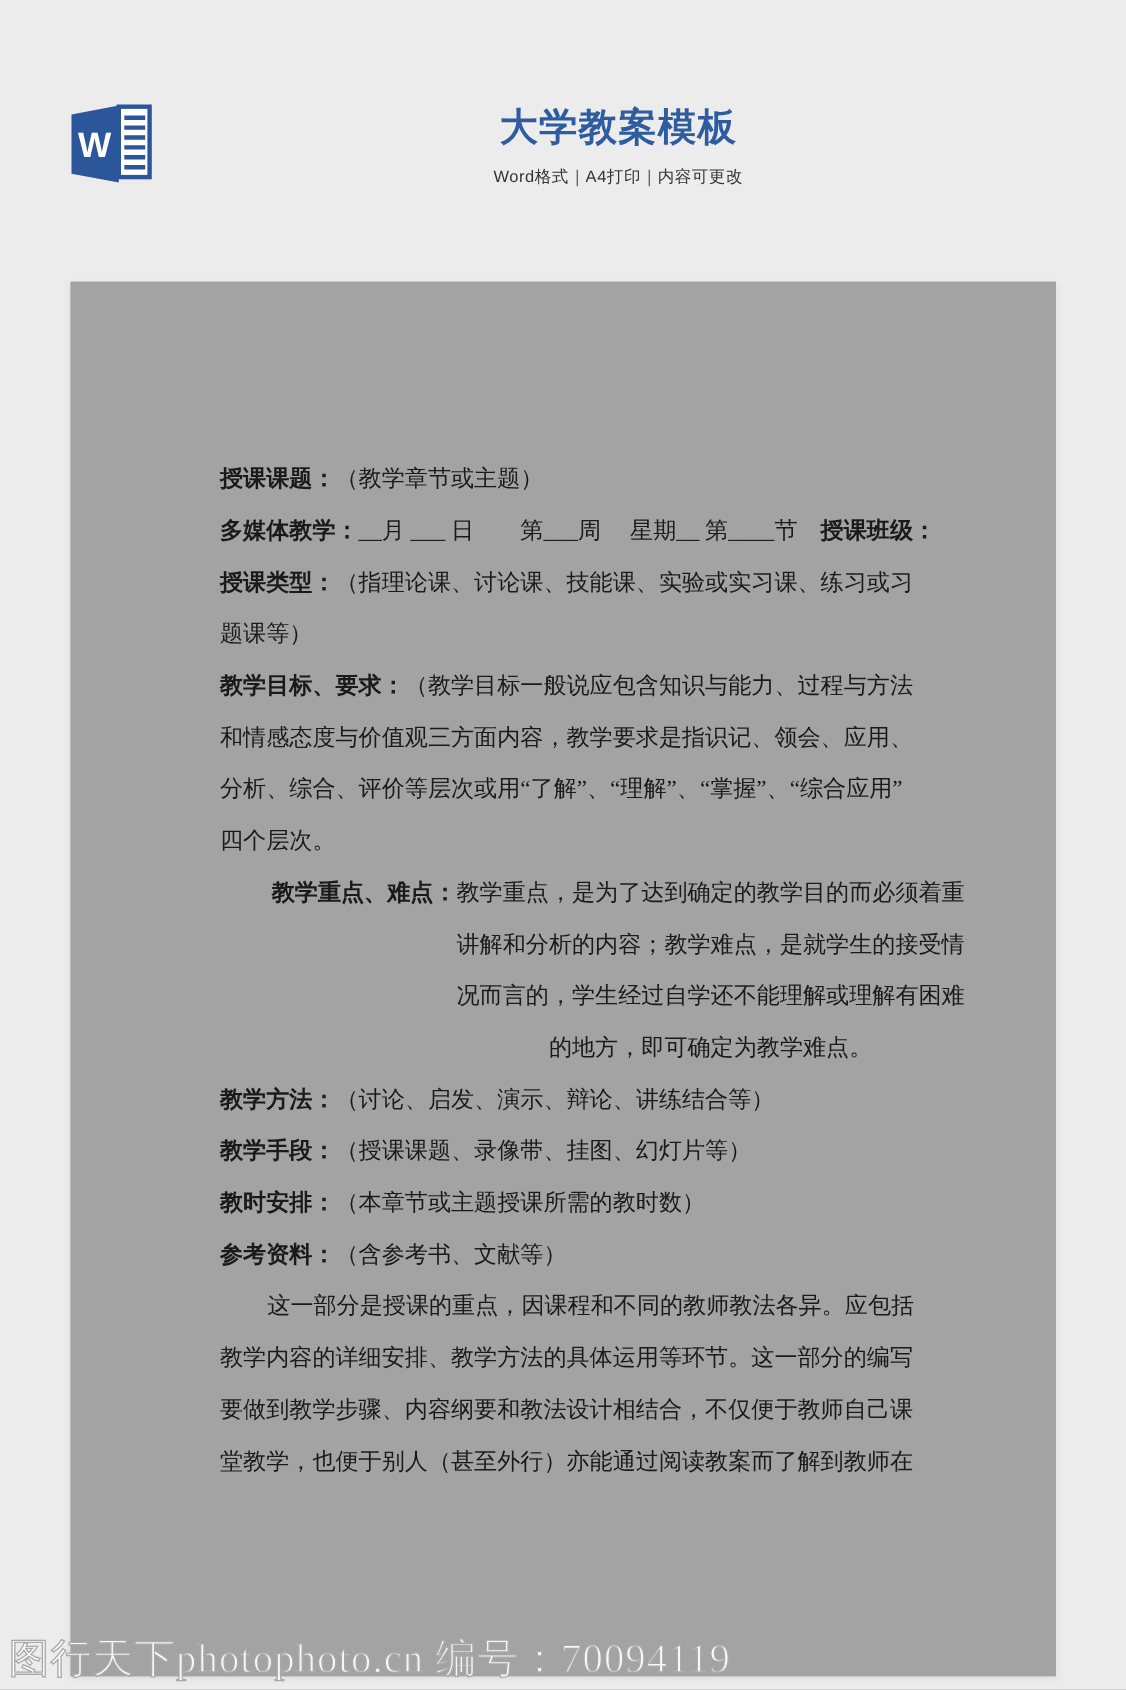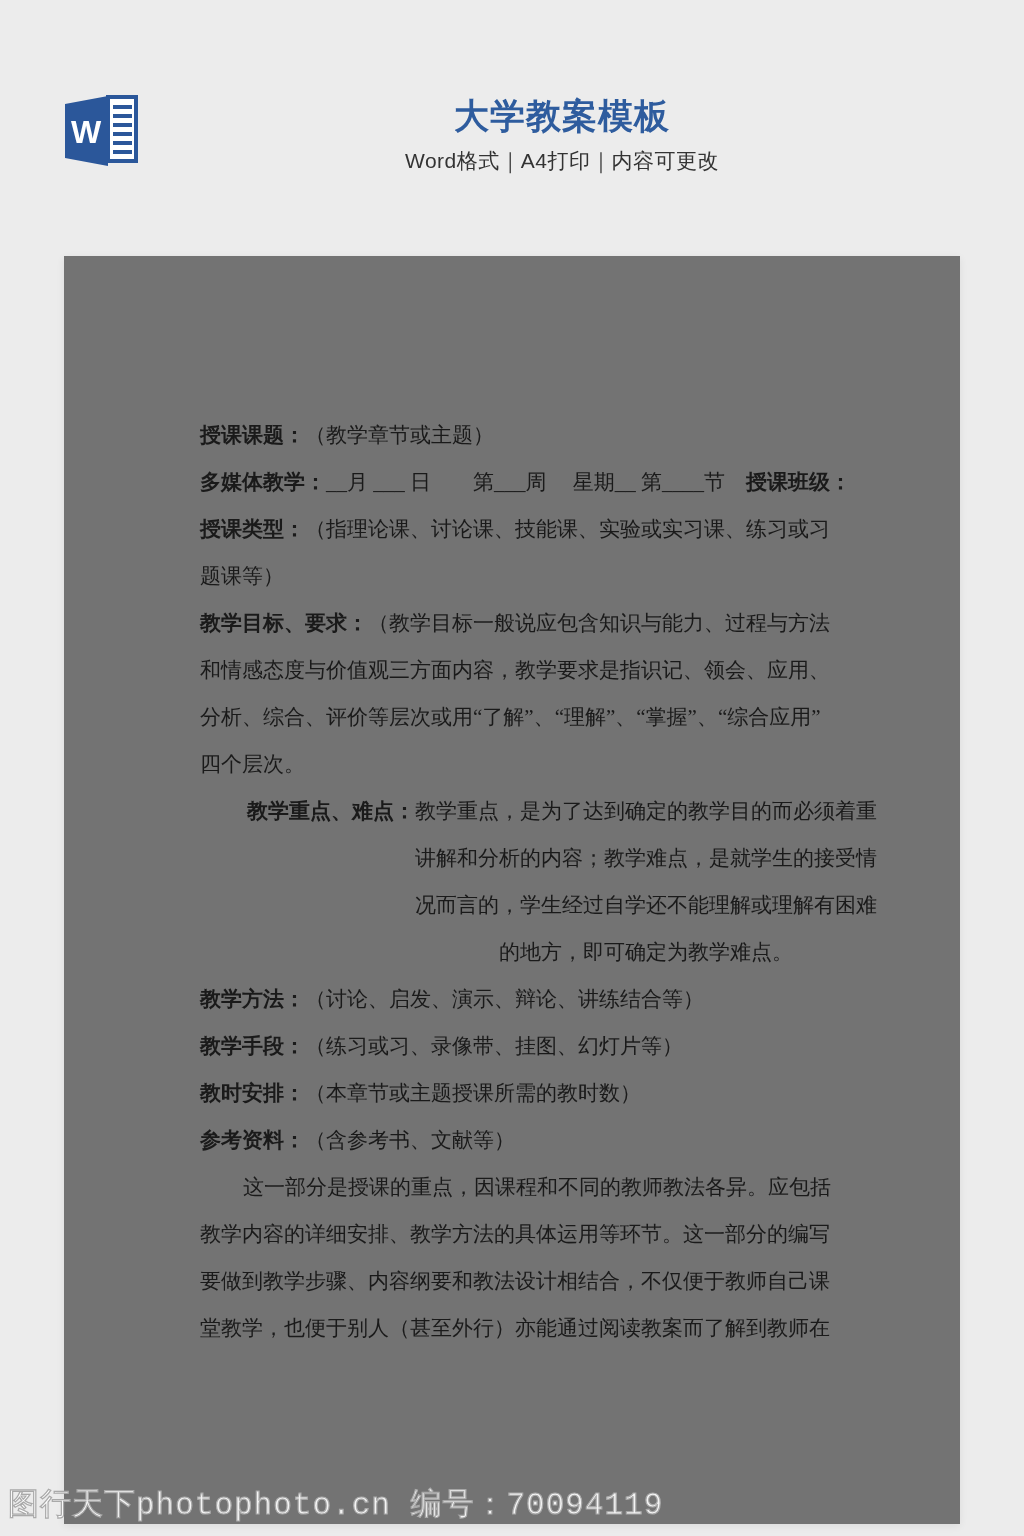--- a/index.html
+++ b/index.html
@@ -9,40 +9,40 @@
     position:relative;overflow:hidden;
     font-family:"Liberation Serif","DejaVu Serif",serif;
   }
   
   .header-icon{position:absolute;left:62px;top:93px;width:78px;height:76px;}
   .header-text{
     position:absolute;left:100px;top:0;width:924px;text-align:center;
     font-family:"Liberation Sans","DejaVu Sans",sans-serif;
   }
   .doc-title{margin:97px 16px 0;font-size:35px;line-height:38px;font-weight:700;color:#2E5C9E;letter-spacing:1px;}
-  .doc-subtitle{margin:13px 0 0;font-size:21px;line-height:26px;font-weight:400;color:#333;letter-spacing:0.5px;}
+  .doc-subtitle{margin:13px 0 0;font-size:15px;line-height:26px;font-weight:400;color:#333;letter-spacing:0.5px;}
   
   .page{
     position:absolute;left:64px;top:256px;width:896px;height:1268px;
-    background:#737373;box-shadow:0 2px 8px rgba(0,0,0,0.07);
+    background:#a3a3a3;box-shadow:0 2px 8px rgba(0,0,0,0.07);
   }
   .doc-body{
     position:absolute;left:136px;top:156px;width:724px;
     font-size:21px;line-height:47px;color:#1a1a1a;
   }
   .doc-body p{margin:0;}
   .lbl{font-weight:700;}
   .txt{white-space:pre-line;}
   p.hang{padding-left:168px;text-indent:-168px;text-align:center;}
   p.first-indent{text-indent:43px;}
   
   .watermark{
     position:absolute;left:8px;top:1483px;
-    font-family:Liberation Mono, monospace;
-    font-size:31px;letter-spacing:1px;
+    font-family:Liberation Serif, serif;
+    font-size:37px;letter-spacing:1px;
     color:rgba(255,255,255,0.92);
     -webkit-text-stroke:1.2px #a9a9a9;
   }
 </style>
 </head>
 <body>
 
 <div class="header-icon">
   <svg width="78" height="76" viewBox="0 0 78 76">
     <rect x="46" y="4" width="28" height="64" fill="#ffffff" stroke="#2B579A" stroke-width="4"></rect>
@@ -77,21 +77,21 @@
 分析、综合、评价等层次或用“了解”、“理解”、“掌握”、“综合应用”
 四个层次。</span></p>
 
     <p class="hang"><span class="lbl">教学重点、难点：</span><span class="txt">教学重点，是为了达到确定的教学目的而必须着重
 讲解和分析的内容；教学难点，是就学生的接受情
 况而言的，学生经过自学还不能理解或理解有困难
 的地方，即可确定为教学难点。</span></p>
 
     <p><span class="lbl">教学方法：</span><span class="txt">（讨论、启发、演示、辩论、讲练结合等）</span></p>
 
-    <p><span class="lbl">教学手段：</span><span class="txt">（练习或习、录像带、挂图、幻灯片等）</span></p>
+    <p><span class="lbl">教学手段：</span><span class="txt">（授课课题、录像带、挂图、幻灯片等）</span></p>
 
     <p><span class="lbl">教时安排：</span><span class="txt">（本章节或主题授课所需的教时数）</span></p>
 
     <p><span class="lbl">参考资料：</span><span class="txt">（含参考书、文献等）</span></p>
 
 
     <p class="first-indent"><span class="txt">这一部分是授课的重点，因课程和不同的教师教法各异。应包括
 教学内容的详细安排、教学方法的具体运用等环节。这一部分的编写
 要做到教学步骤、内容纲要和教法设计相结合，不仅便于教师自己课
 堂教学，也便于别人（甚至外行）亦能通过阅读教案而了解到教师在</span></p>

